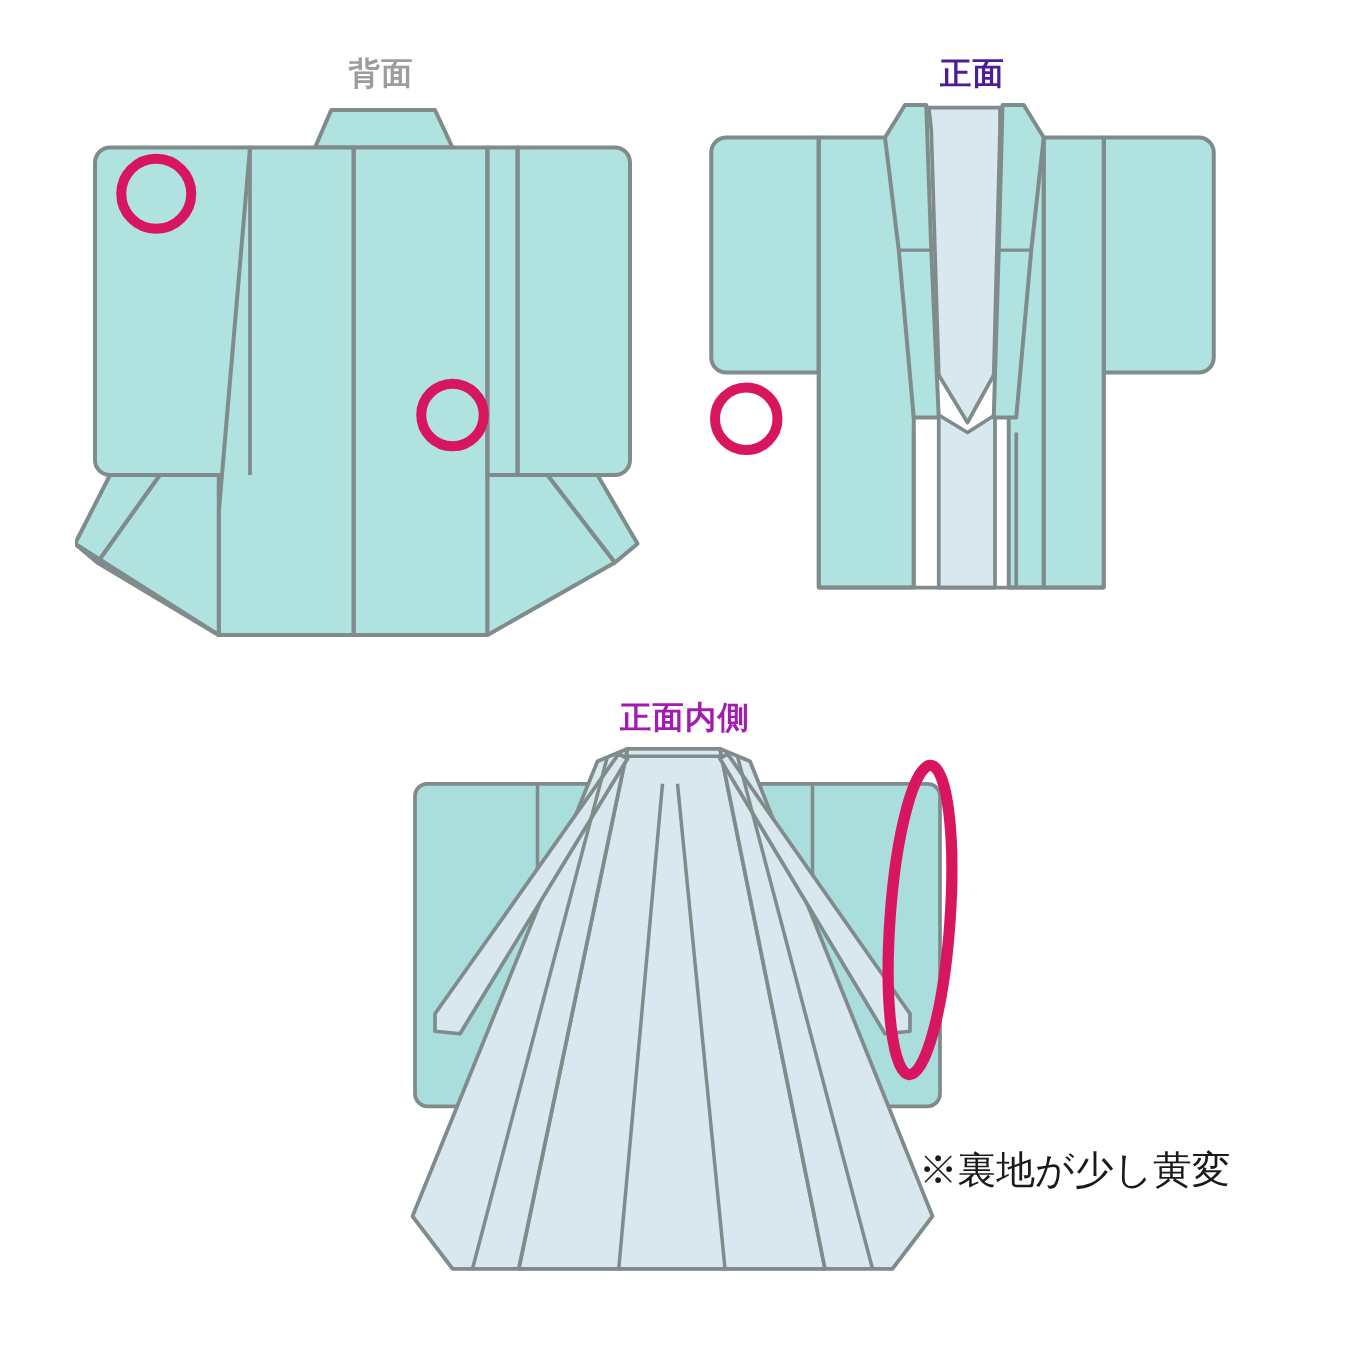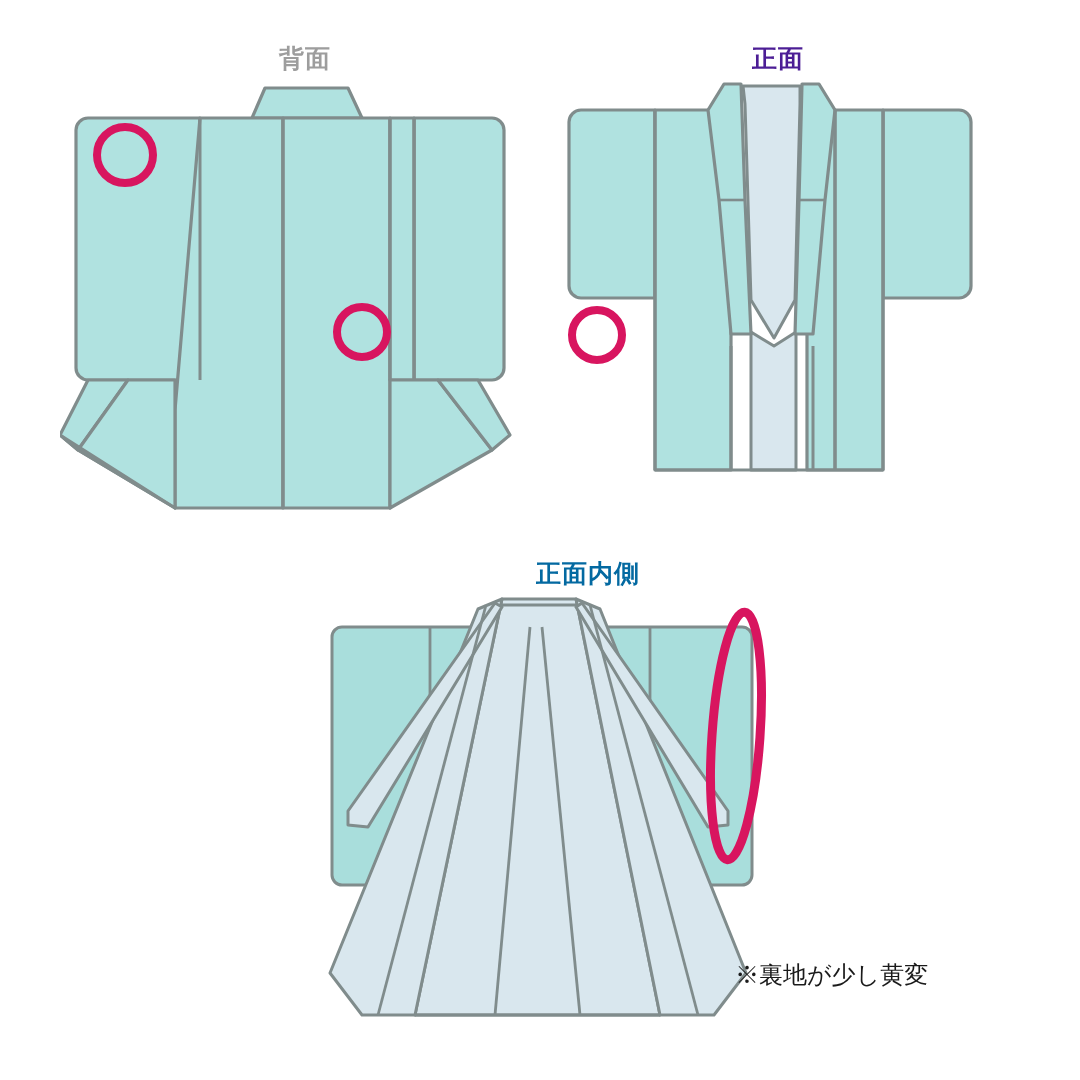--- a/index.html
+++ b/index.html
@@ -31,22 +31,22 @@
     text-align: center;
     transform: translateX(-50%);
   }
   #label-back  { left: 305px; top: 42px; }
   #label-front { left: 778px; top: 42px; }
   #label-inner { left: 548px; top: 557px; }
 
   #note-lining {
     position: absolute;
     left: 735px;
-    top: 959px;
-    font-size: 24px;
+    top: 915px;
+    font-size: 31px;
     color: #1a1a1a;
     font-family: Liberation Serif, serif;
     white-space: nowrap;
     letter-spacing: 0px;
   }
   svg { display: block; }
   .fig { position: absolute; }
   #fig-back  { left: 60px;  top: 70px;  }
   #fig-front { left: 545px; top: 70px;  }
   #fig-inner { left: 290px; top: 585px; }
@@ -178,17 +178,17 @@
 
   <svg id="markers" width="1080" height="1080" style="position:absolute; left:0; top:0; pointer-events:none;">
     <circle cx="125" cy="155" r="28" fill="none" stroke="#d8155f" stroke-width="8"></circle>
     <circle cx="362" cy="332" r="25" fill="none" stroke="#d8155f" stroke-width="8"></circle>
     <circle cx="597" cy="335" r="25" fill="none" stroke="#d8155f" stroke-width="8"></circle>
     <ellipse cx="736" cy="736" rx="24" ry="124" fill="none" stroke="#d8155f" stroke-width="9" transform="rotate(4 736 736)"></ellipse>
   </svg>
 
   <div class="view-label" id="label-back" style="color: rgb(157, 157, 157);">背面</div>
   <div class="view-label" id="label-front" style="color: #4c1d95;">正面</div>
-  <div class="view-label" id="label-inner" style="color: #0369a1; margin-left: 40px;">正面内側</div>
+  <div class="view-label" id="label-inner" style="color: #a21caf;">正面内側</div>
 
   <div id="note-lining" style="color: rgb(26, 26, 26);">※裏地が少し黄変</div>
 
 </div>
 
 </body></html>

